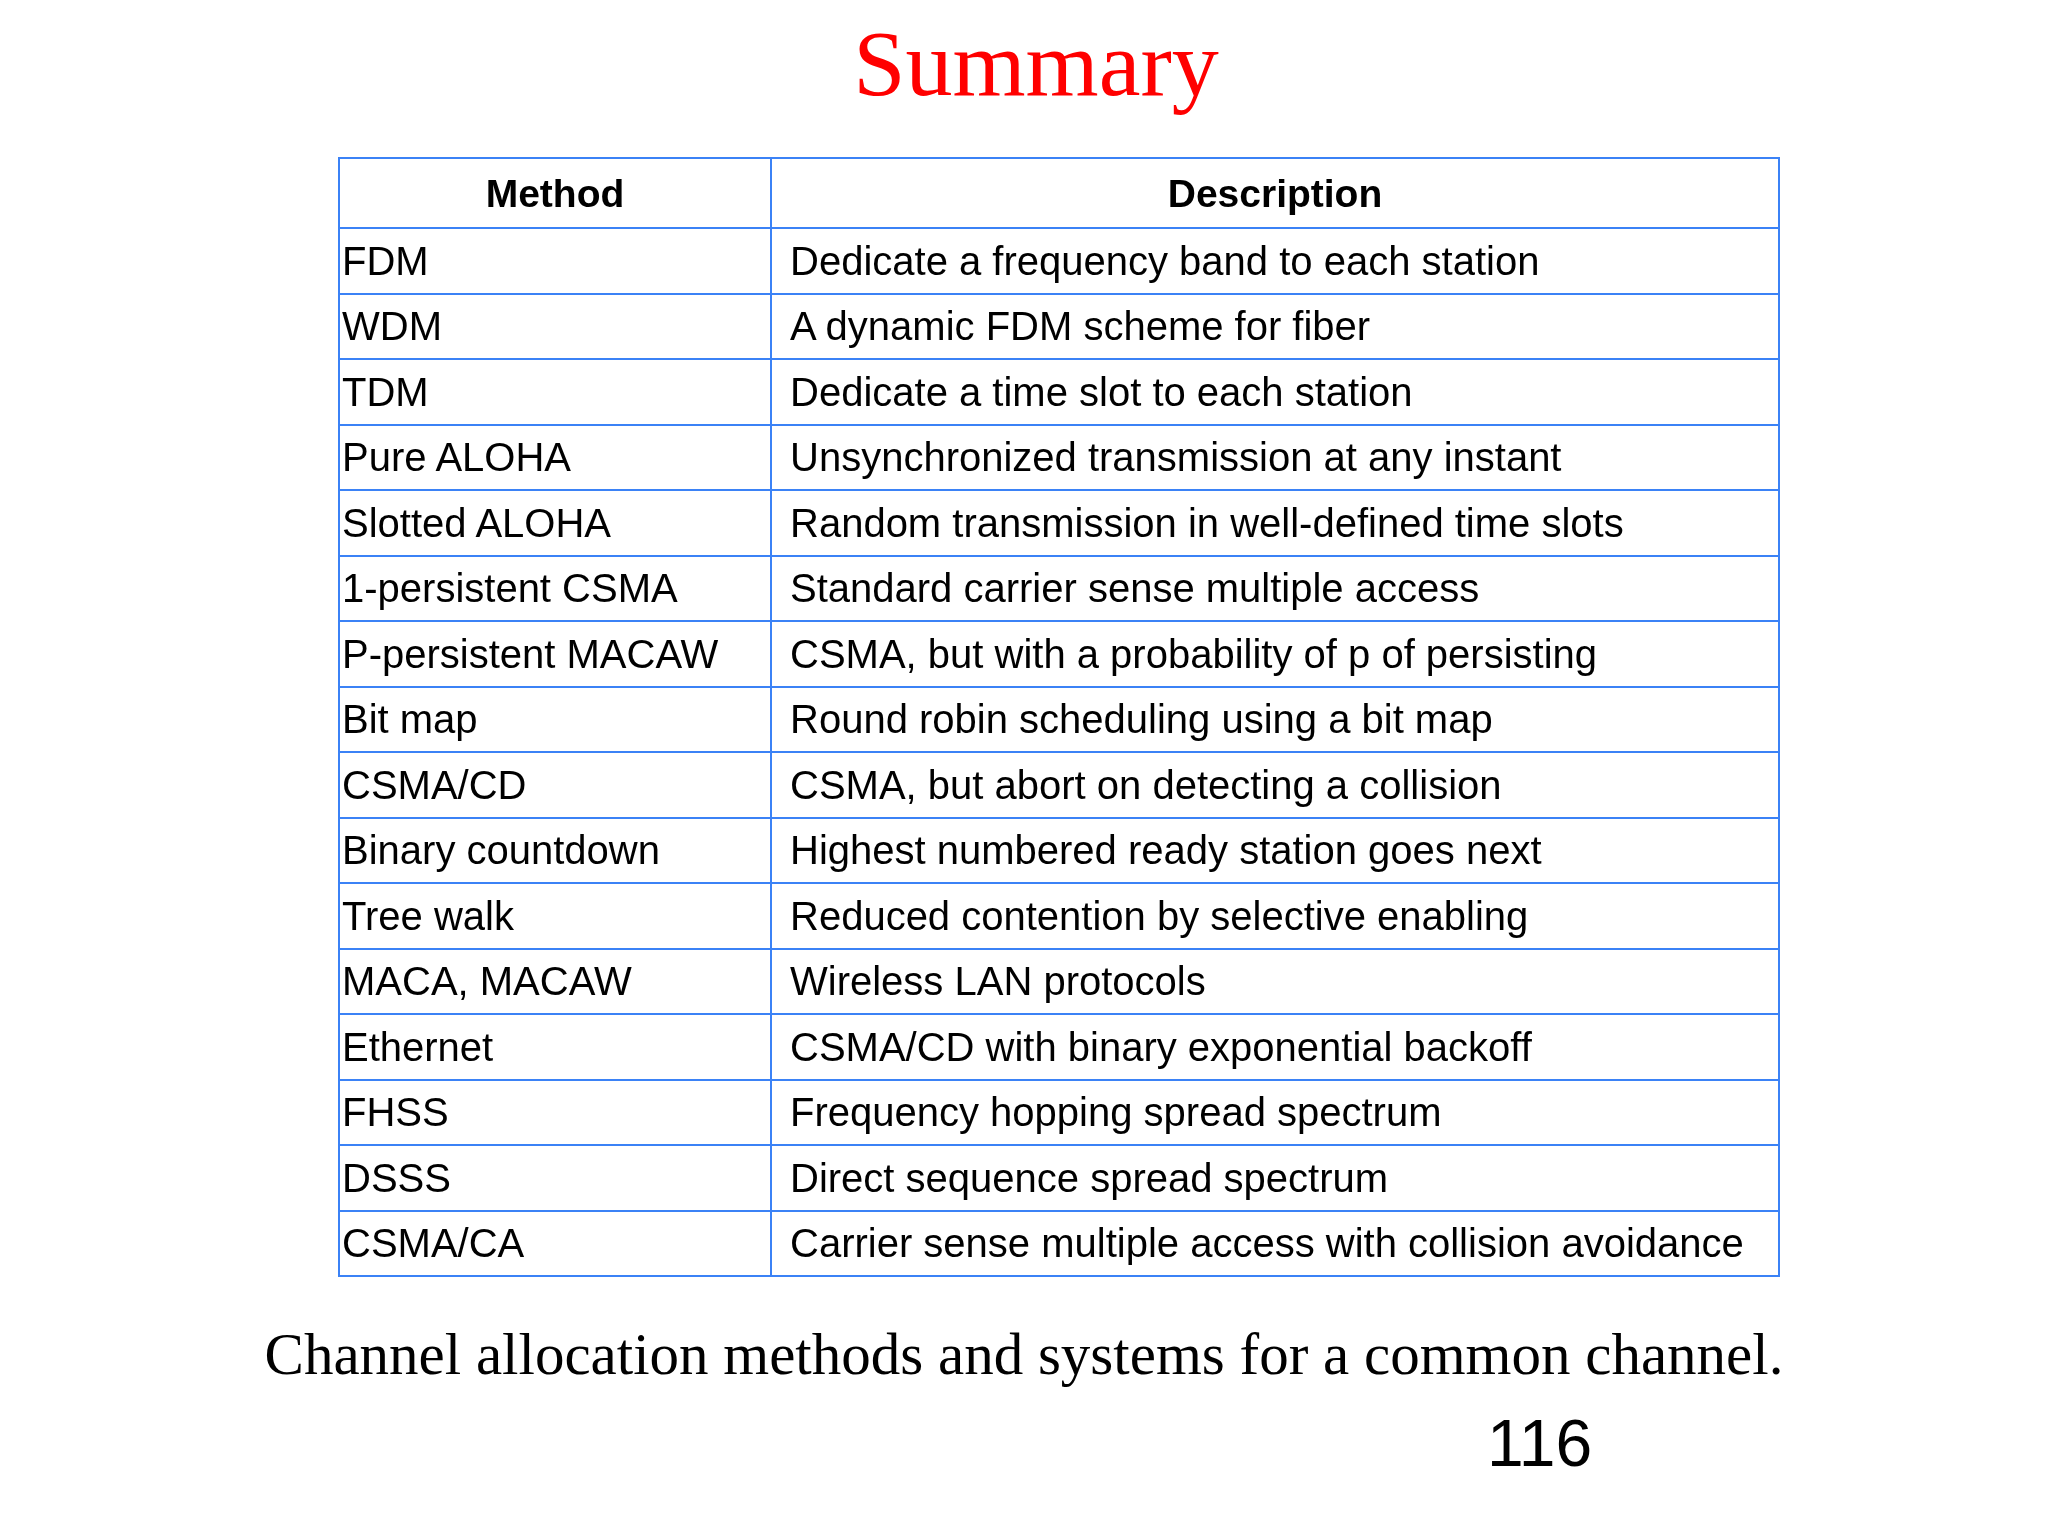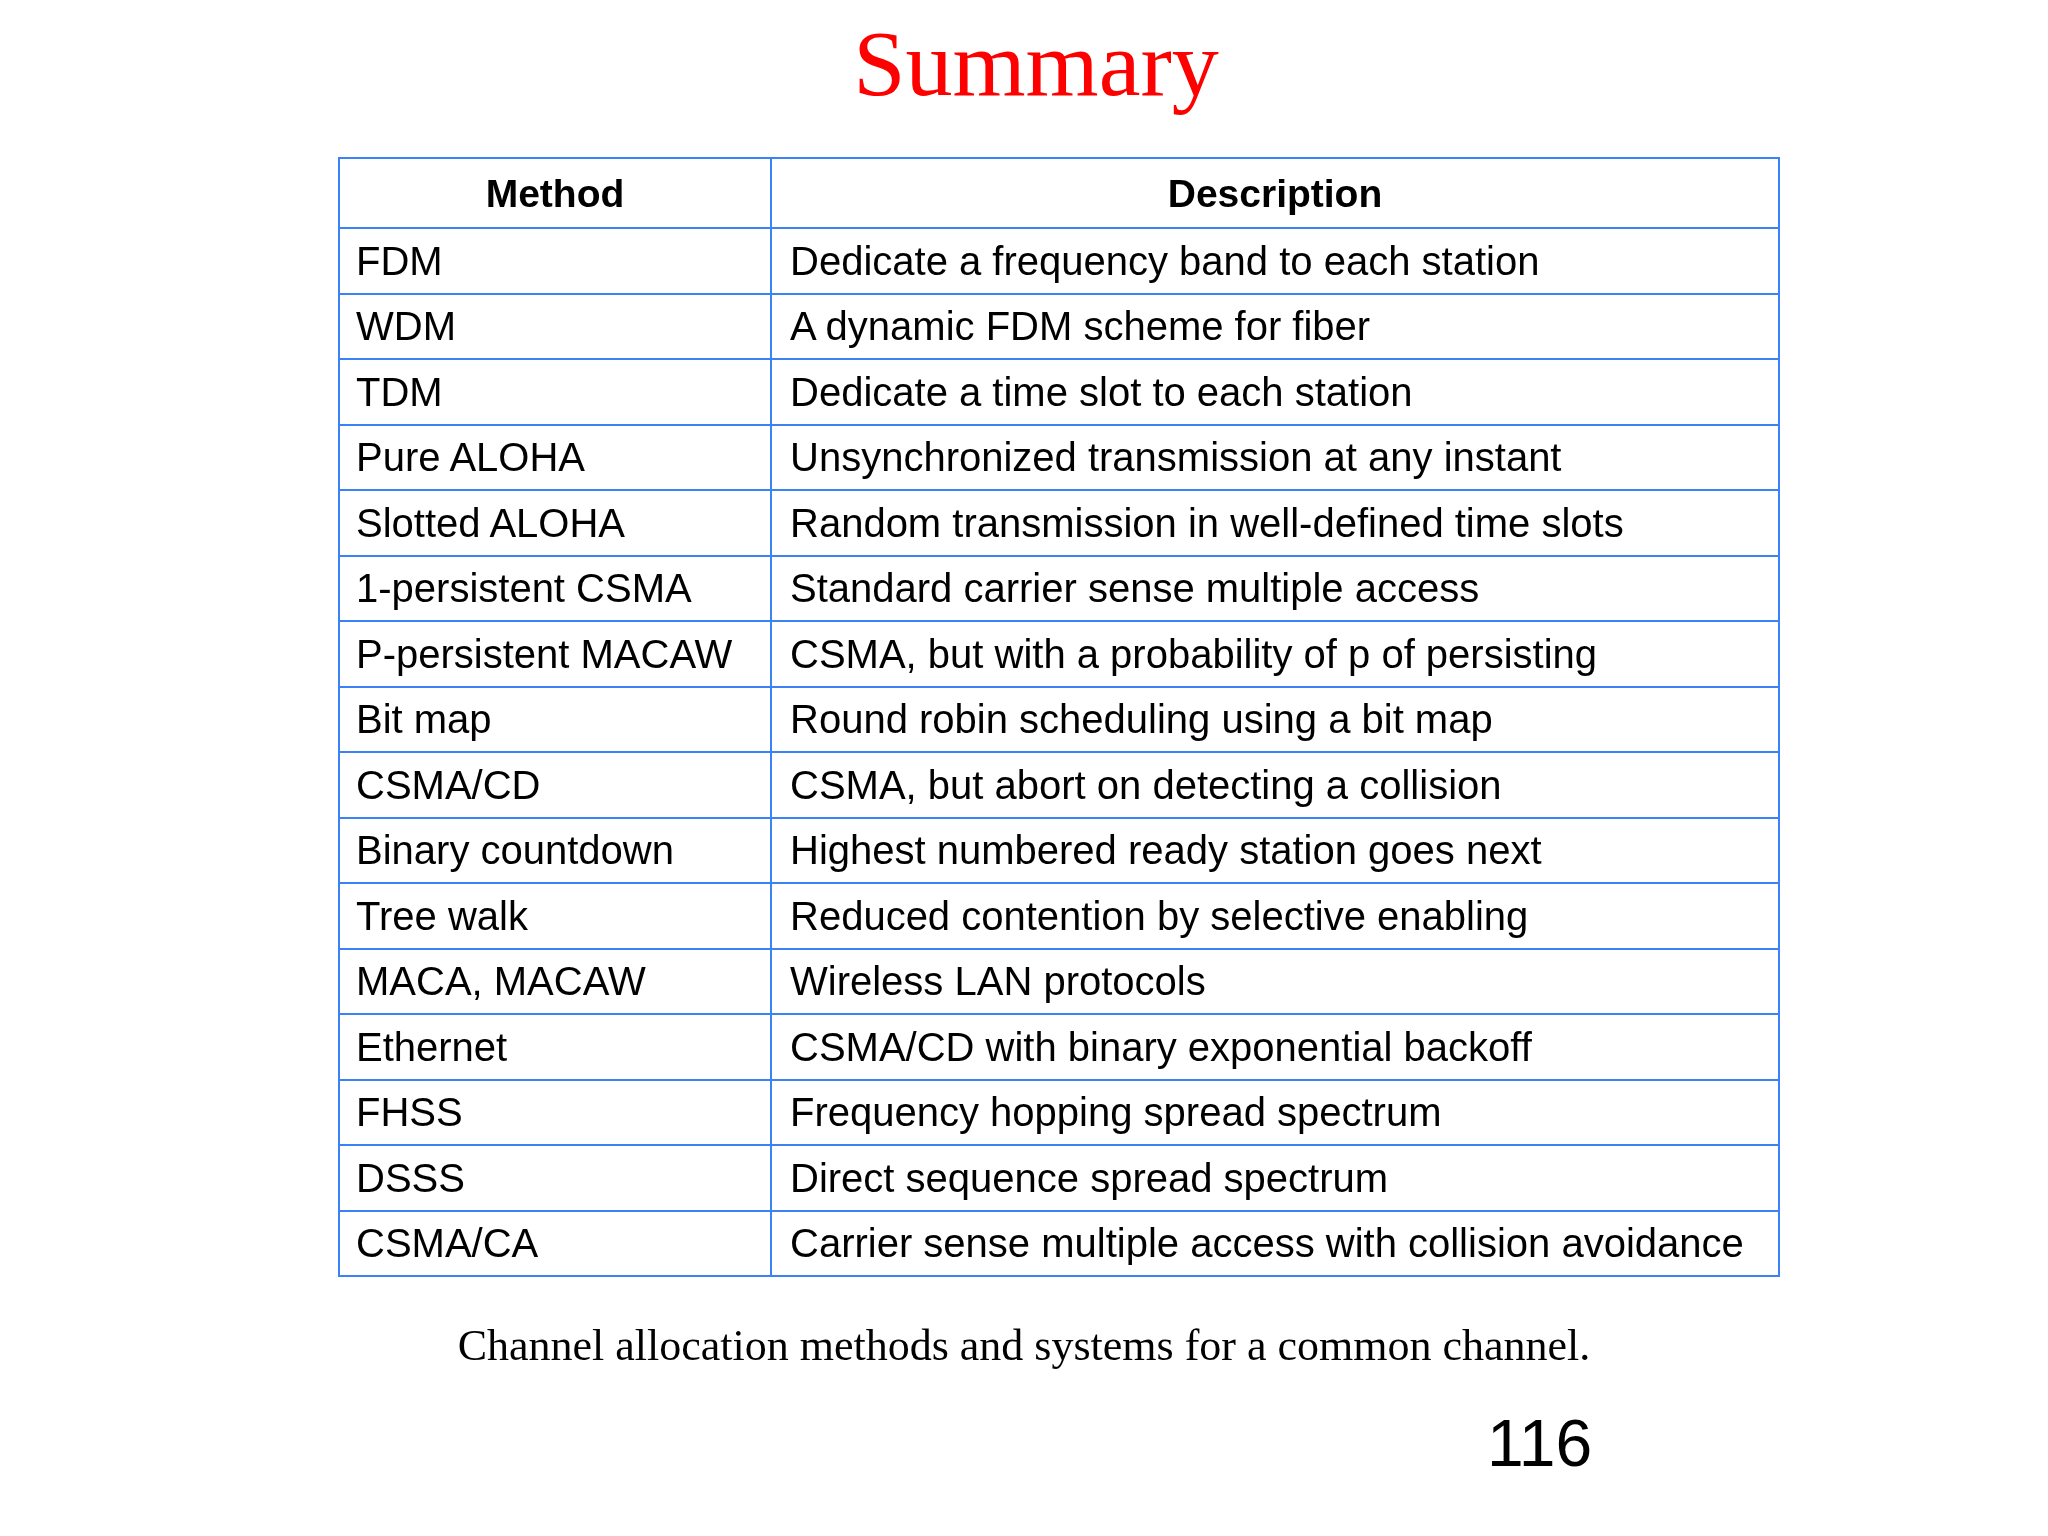--- a/index.html
+++ b/index.html
@@ -69,37 +69,37 @@
 
   table.summary-table th {
     font-weight: bold;
     text-align: center;
     height: 68px;
     font-size: 39px;
   }
 
   table.summary-table td.method-cell {
     text-align: left;
-    padding-left: 16px;
+    padding-left: 2px;
   }
 
   table.summary-table td.desc-cell {
     text-align: left;
     padding-left: 18px;
   }
 
   
   .caption {
     position: absolute;
     left: 0;
     top: 1320px;
     width: 2048px;
     text-align: center;
     font-family: "Liberation Serif", serif;
-    font-size: 44px;
+    font-size: 59px;
     color: #000000;
     white-space: nowrap;
   }
 
   
   .page-number {
     position: absolute;
     left: 1487px;
     top: 1405px;
     font-family: "Liberation Sans", sans-serif;

